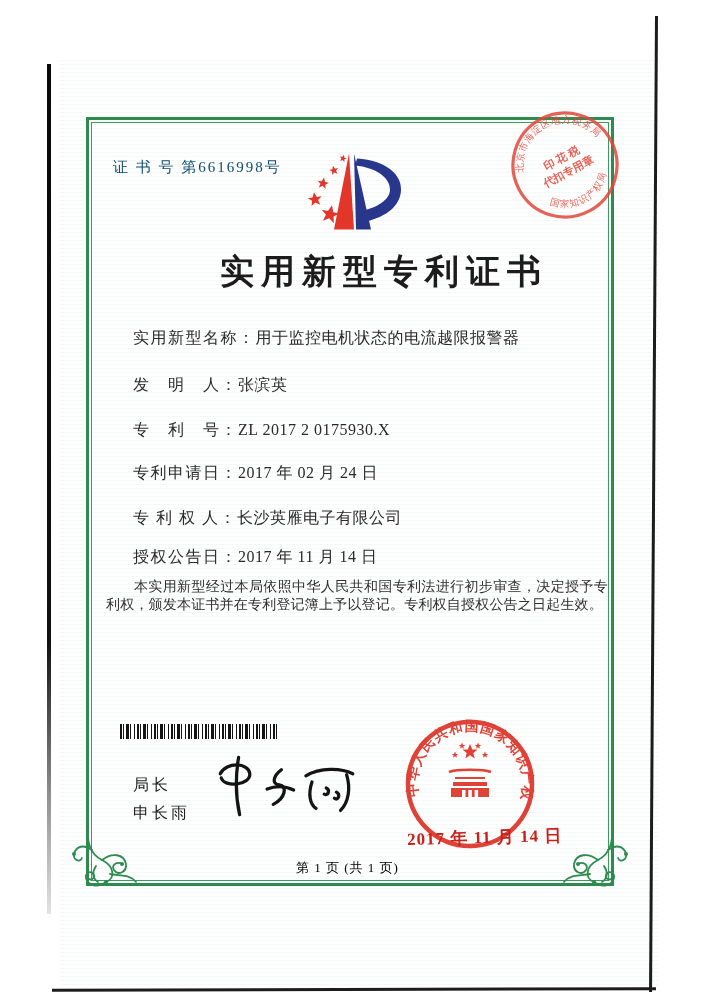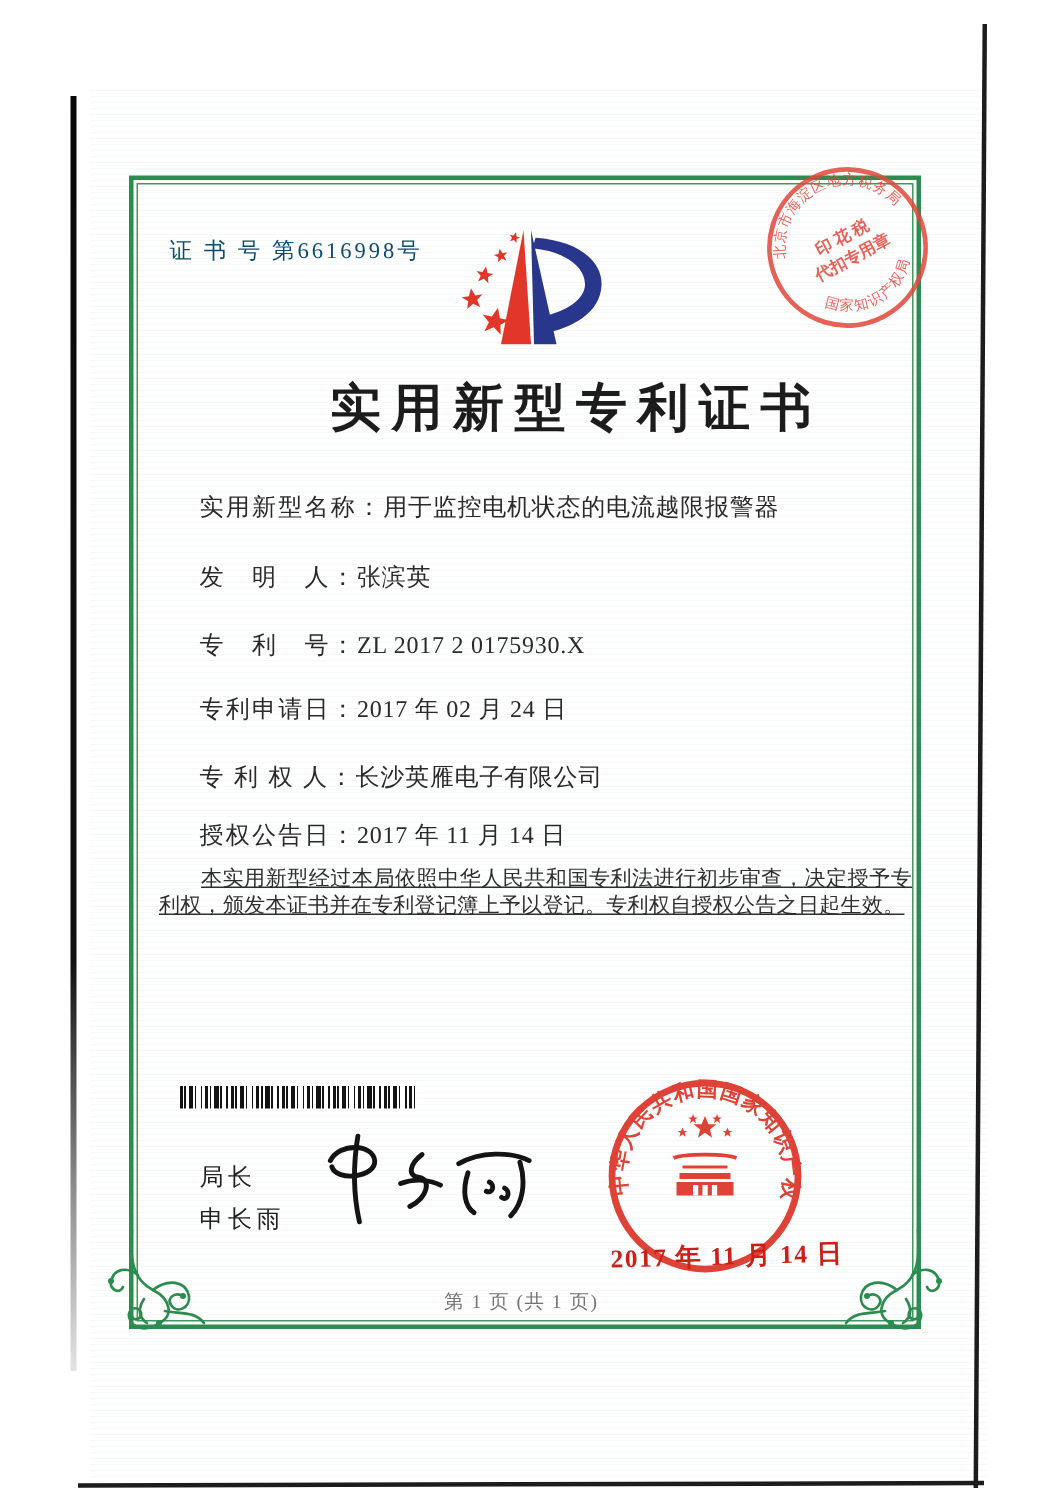--- a/index.html
+++ b/index.html
@@ -44,42 +44,42 @@
     position:absolute;left:86px;top:249px;width:528px;text-align:center;
     font-size:34px;font-weight:bold;color:#1c1c1c;letter-spacing:7px;padding-left:34px;
   }
   .field{
     position:absolute;left:133px;font-size:16px;color:#2a2a2a;white-space:nowrap;
   }
   .field .lbl{letter-spacing:1.5px;margin-top:22px;}
   .field .val{letter-spacing:0.5px;}
   .paras{
     position:absolute;left:106px;top:578px;width:502px;
-    font-size:14px;line-height:17.6px;color:#2e2e2e;text-align:justify;text-decoration:underline;
+    font-size:14px;line-height:17.6px;color:#2e2e2e;text-align:justify;
   }
   .paras p{margin:0 0 2px 0;text-indent:2em;letter-spacing:0.2px;}
   .barcode{
     position:absolute;left:120px;top:724px;width:158px;height:15px;
     background:repeating-linear-gradient(90deg,
       #141414 0 2px,#fff 2px 3px,#141414 3px 4px,#fff 4px 6px,
       #141414 6px 9px,#fff 9px 10px,#141414 10px 11px,#fff 11px 14px,
       #141414 14px 15px,#fff 15px 17px);
   }
   .issuer-title{position:absolute;left:133px;top:775px;font-size:16px;color:#222;letter-spacing:3px;font-family:"Liberation Sans","DejaVu Sans",sans-serif;}
   .issuer-name{position:absolute;left:133px;top:803px;font-size:16px;color:#222;letter-spacing:3px;font-family:"Liberation Sans","DejaVu Sans",sans-serif;}
   .signature{position:absolute;left:208px;top:755px;width:158px;height:62px;}
   .seal{position:absolute;left:400px;top:712px;width:140px;height:150px;}
   .seal-date{
     position:absolute;left:407px;top:826px;font-size:17px;color:#c92019;
     letter-spacing:1px;font-weight:bold;transform:rotate(-1.5deg);white-space:nowrap;
   }
   .tax-stamp{position:absolute;left:503px;top:103px;width:124px;height:124px;}
   .footer{
     position:absolute;left:86px;top:859px;width:523px;text-align:center;
-    font-size:13px;color:#737373;letter-spacing:1px;
+    font-size:13px;color:#000000;letter-spacing:1px;
   }
   .flourish{position:absolute;width:80px;height:100px;}
   .flourish-left{left:62px;top:790px;}
   .flourish-right{left:558px;top:790px;transform:scaleX(-1);}
 </style>
 </head>
 <body>
 
 <div class="texture"></div>
 

